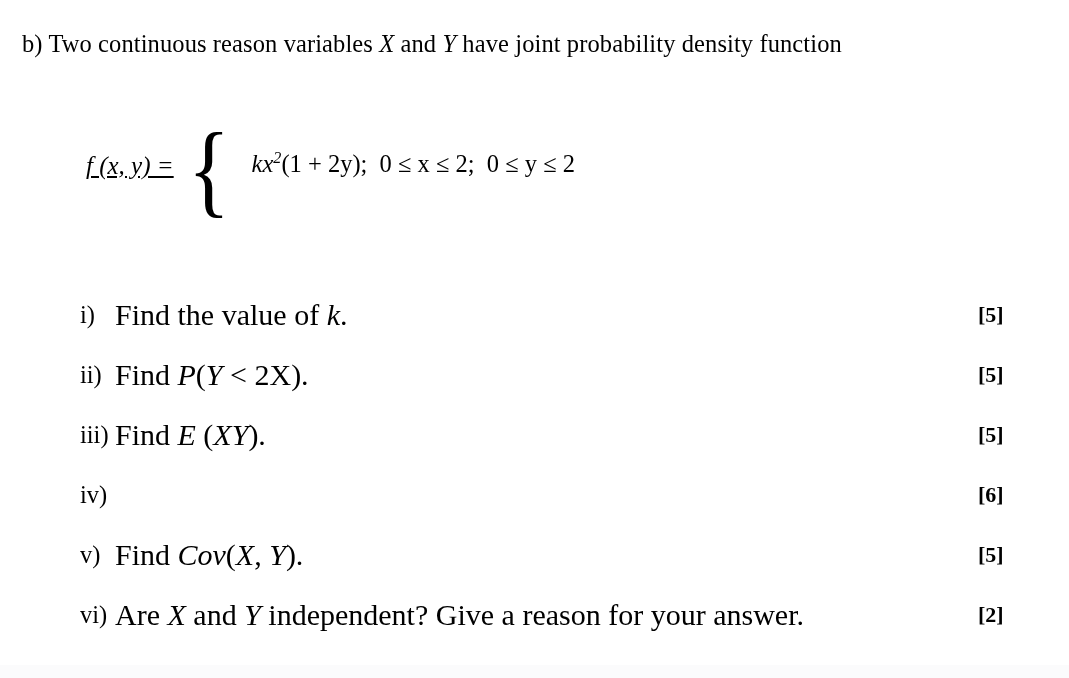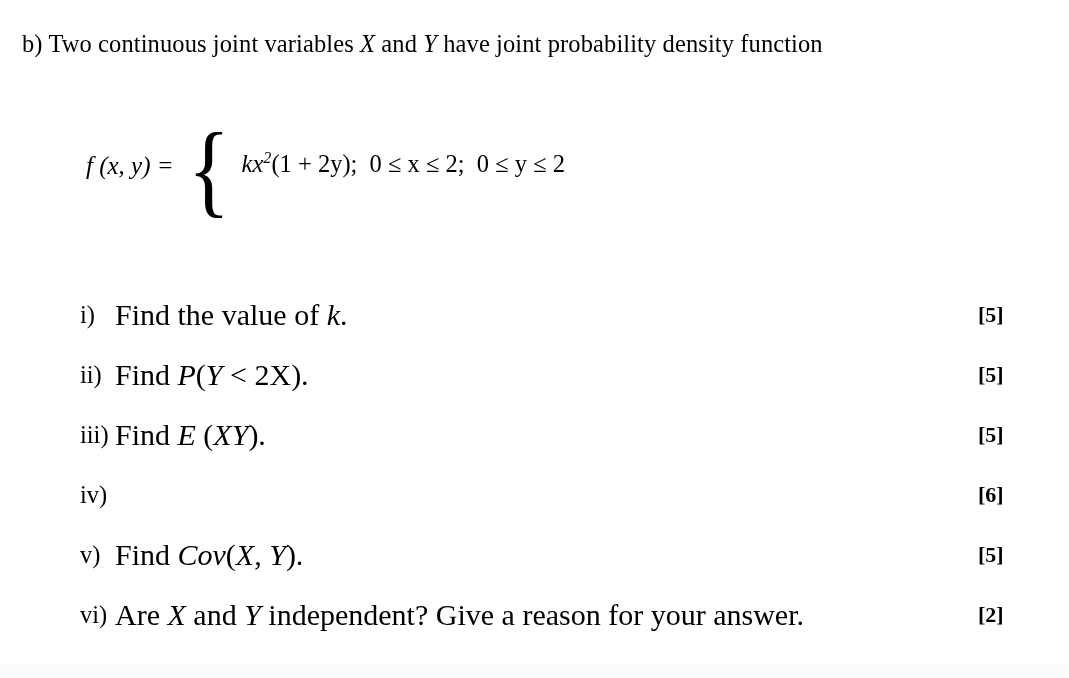--- a/index.html
+++ b/index.html
@@ -49,34 +49,35 @@
     left: 86px;
     top: 126px;
     display: flex;
     align-items: center;
   }
   .pw-lhs {
     font-size: 25px;
     font-style: italic;
     white-space: pre;
     padding-bottom: 6px;
+    text-decoration: underline;
   }
   .pw-brace {
     font-size: 104px;
     line-height: 0.82;
     font-weight: 300;
     margin-left: 10px;
     margin-right: 2px;
     transform: scaleX(0.85);
     font-family: "Liberation Serif", "DejaVu Serif", serif;
   }
   .pw-cases {
     display: flex;
     flex-direction: row;
-    margin-left: 6px;
+    margin-left: 16px;
   }
   .pw-case1 {
     font-size: 24.5px;
     white-space: pre;
     height: 44px;
     line-height: 34px;
   }
   .pw-case2 {
     font-size: 24.5px;
     white-space: pre;
@@ -139,21 +140,21 @@
     height: 13px;
     background: #fbfbfc;
   }
 </style>
 </head>
 <body>
 
 <div class="page">
 
   <div class="intro">
-    <span class="ln"><span>b) Two continuous joint variables </span><span class="mi">X</span><span> and </span><span class="mi">Y</span><span> have joint probability density function</span></span>
+    <span class="ln"><span>b) Two continuous reason variables </span><span class="mi">X</span><span> and </span><span class="mi">Y</span><span> have joint probability density function</span></span>
   </div>
 
   <div class="pw">
     <span class="pw-lhs">f (x, y) =</span>
     <span class="pw-brace">{</span>
     <span class="pw-cases">
       <span class="pw-case1"><span class="mi">kx</span><span class="sup">2</span><span>(1 + 2y);  0 ≤ x ≤ 2;  0 ≤ y ≤ 2</span></span>
     </span>
   </div>
 

